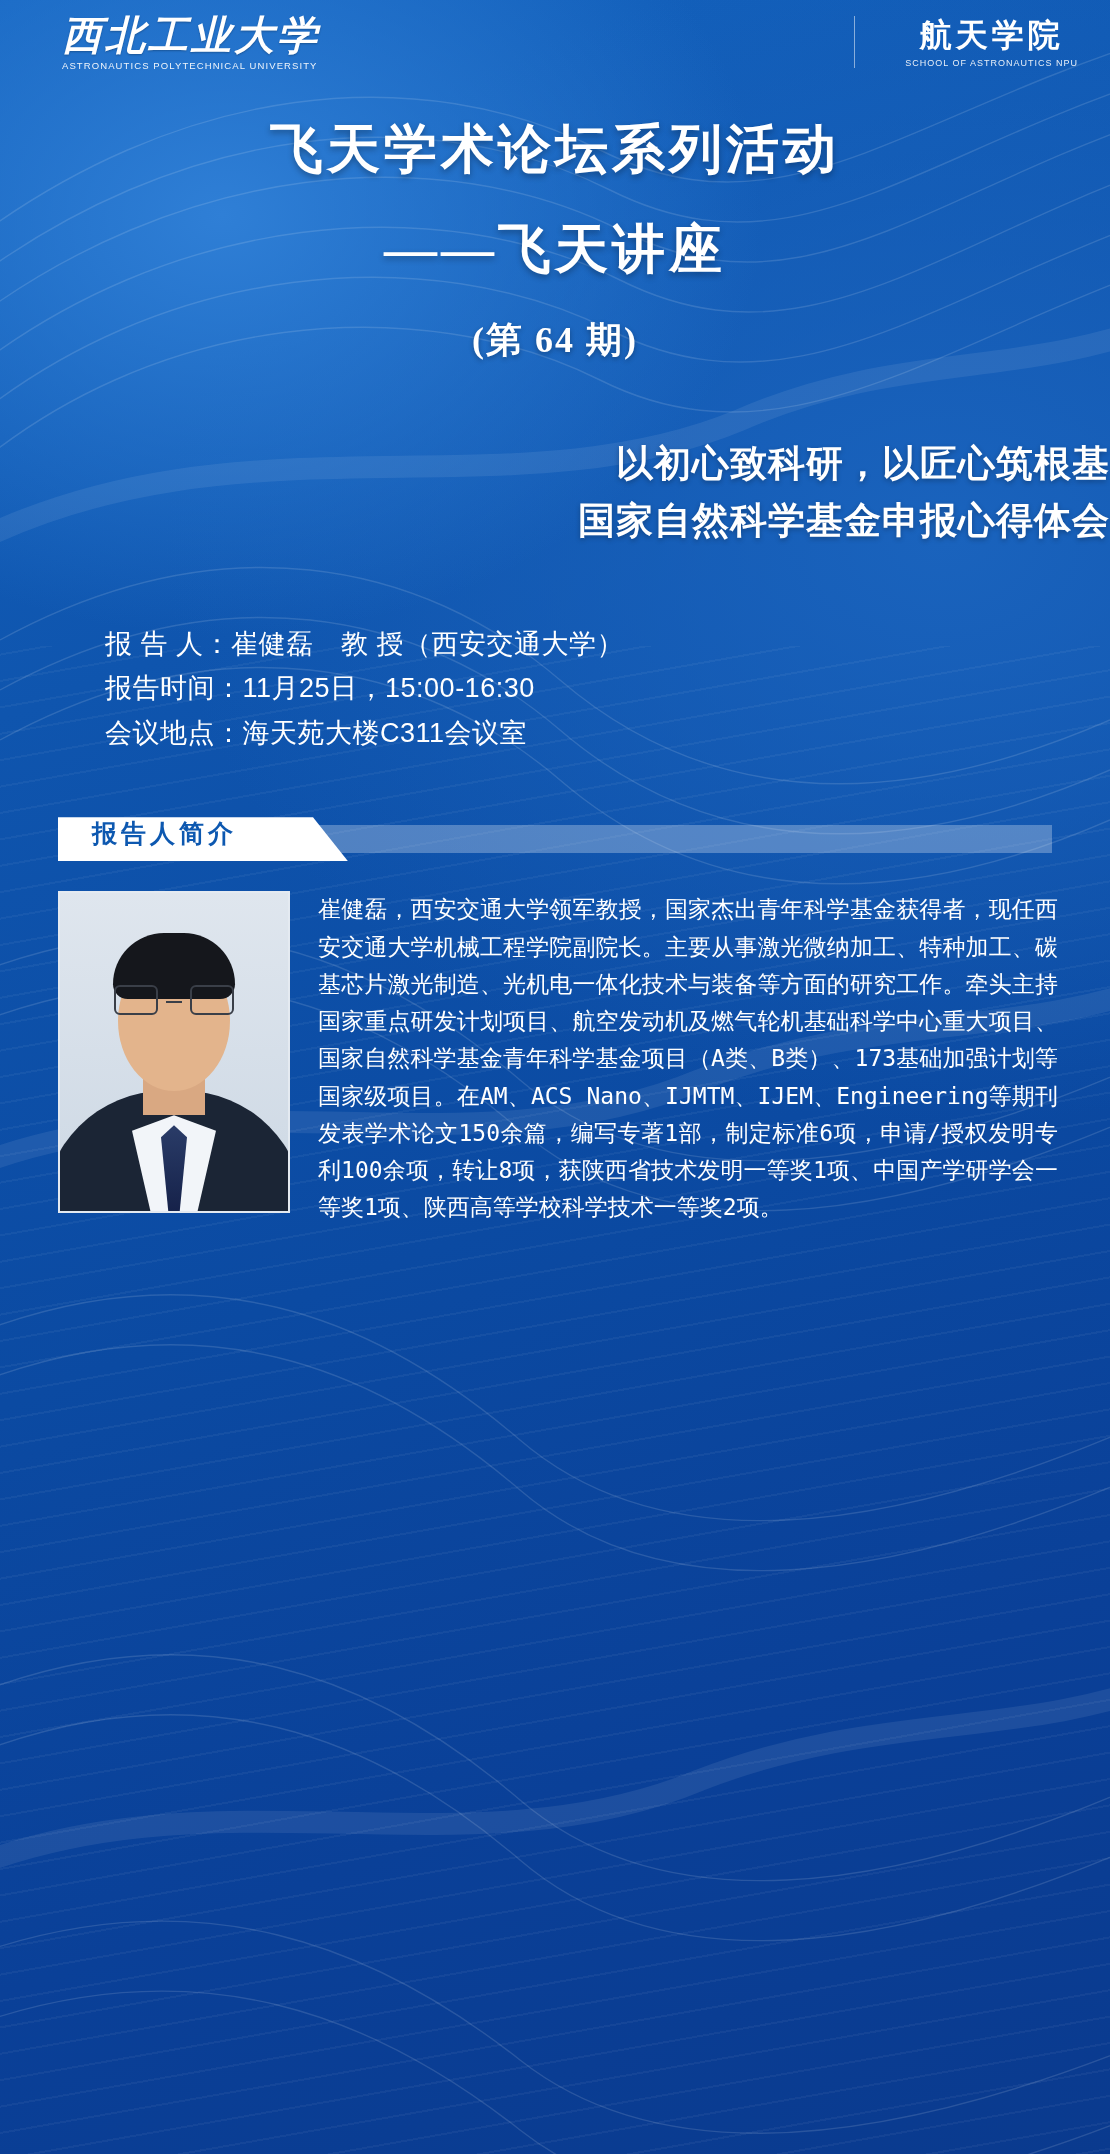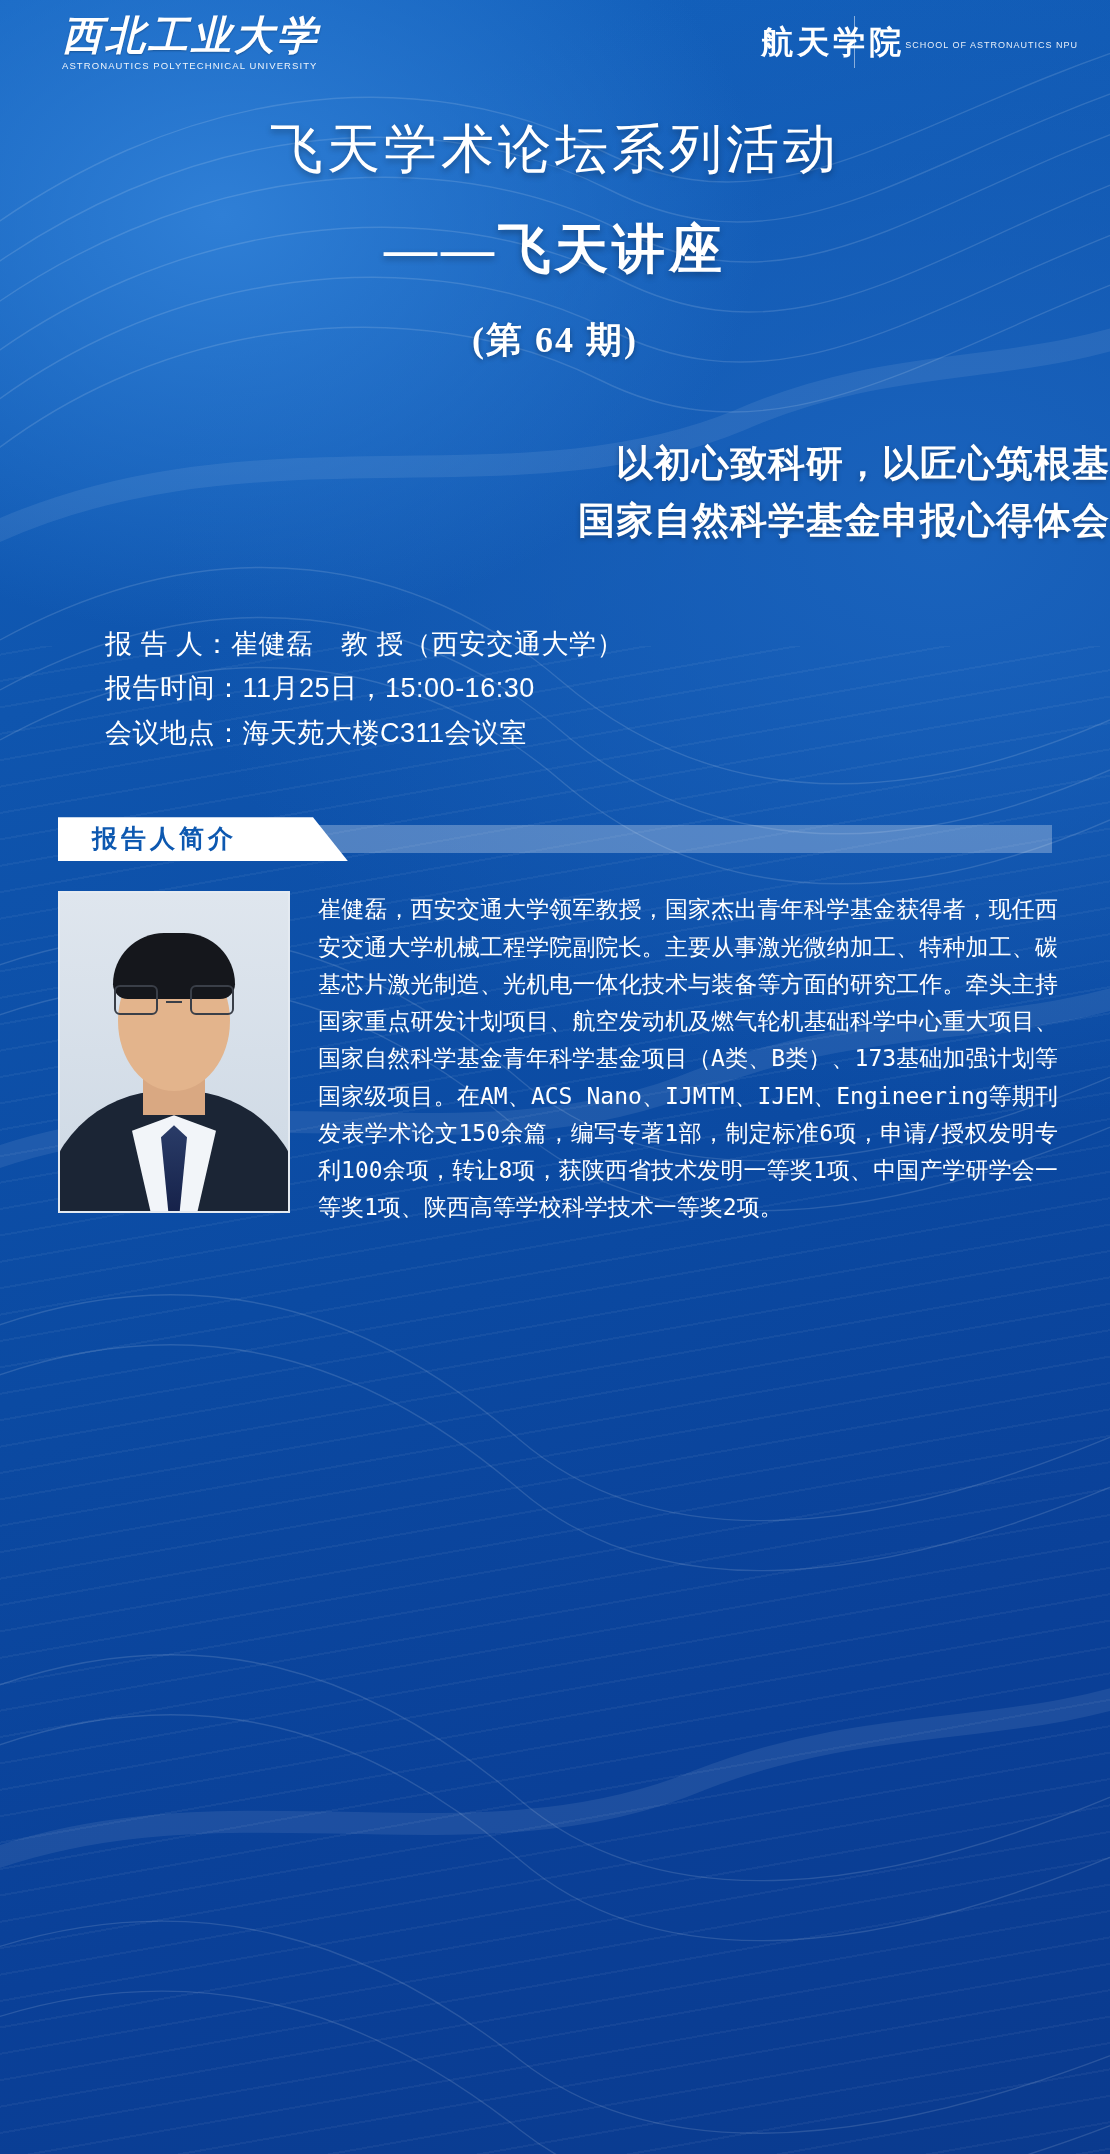--- a/index.html
+++ b/index.html
@@ -79,21 +79,21 @@
   .header-divider {
     position: absolute;
     right: 255px;
     top: 16px;
     width: 1px;
     height: 52px;
     background: rgba(255,255,255,0.5);
   }
   .logo-right {
     display: flex;
-    flex-direction: row;
+    flex-direction: column;
     align-items: center;
     color: #ffffff;
     padding-right: 6px;
   }
   .logo-right .cn {
     font-family: "Liberation Serif", serif;
     font-weight: bold;
     font-size: 32px;
     letter-spacing: 4px;
     line-height: 1.1;
@@ -108,21 +108,21 @@
 
   
   .title-block {
     position: relative;
     margin-top: 28px;
     text-align: center;
     color: #ffffff;
   }
   .title-line1 {
     font-family: "Liberation Serif", serif;
-    font-weight: normal;
+    font-weight: bold;
     font-size: 53px;
     letter-spacing: 4px;
     text-shadow: 0 3px 6px rgba(0,0,0,0.3);
   }
   .title-line2 {
     font-family: "Liberation Serif", serif;
     font-weight: bold;
     font-size: 53px;
     letter-spacing: 4px;
     margin-top: 28px;
@@ -184,22 +184,22 @@
     left: 58px;
     top: 0;
     width: 290px;
     height: 44px;
     background: #ffffff;
     clip-path: polygon(0 0, 255px 0, 290px 44px, 0 44px);
   }
   .banner-text {
     position: absolute;
     left: 92px;
-    top: 8px;
-    font-family: Liberation Mono, monospace;
+    top: 0;
+    font-family: Liberation Sans, sans-serif;
     font-weight: bold;
     font-size: 25px;
     letter-spacing: 4px;
     color: #0d58b0;
     line-height: 32px;
   }
 
   
   .speaker {
     position: relative;

